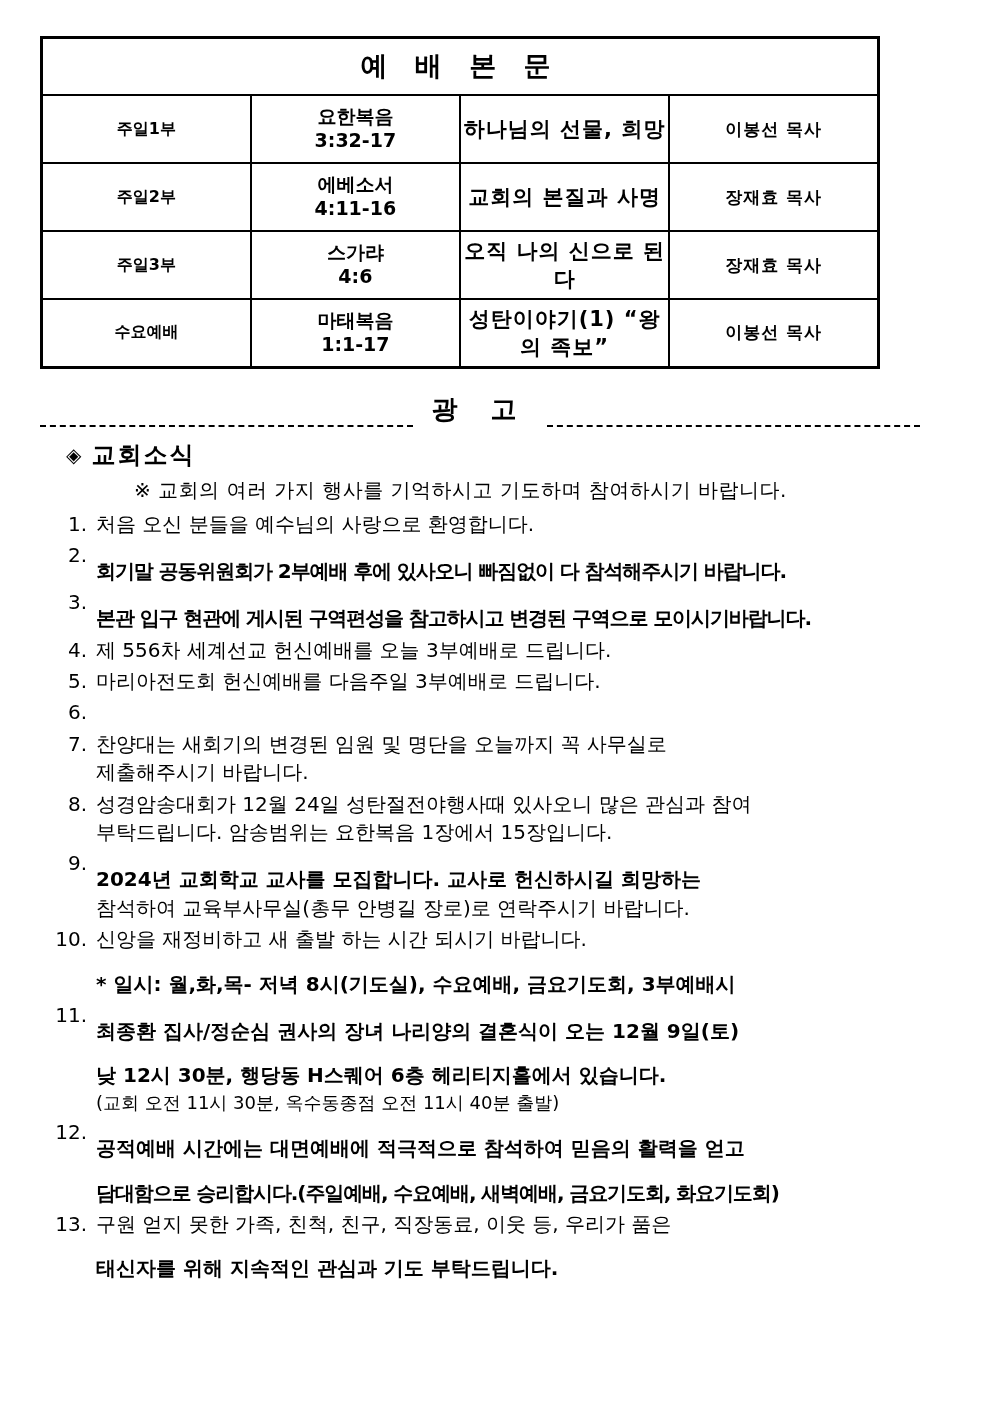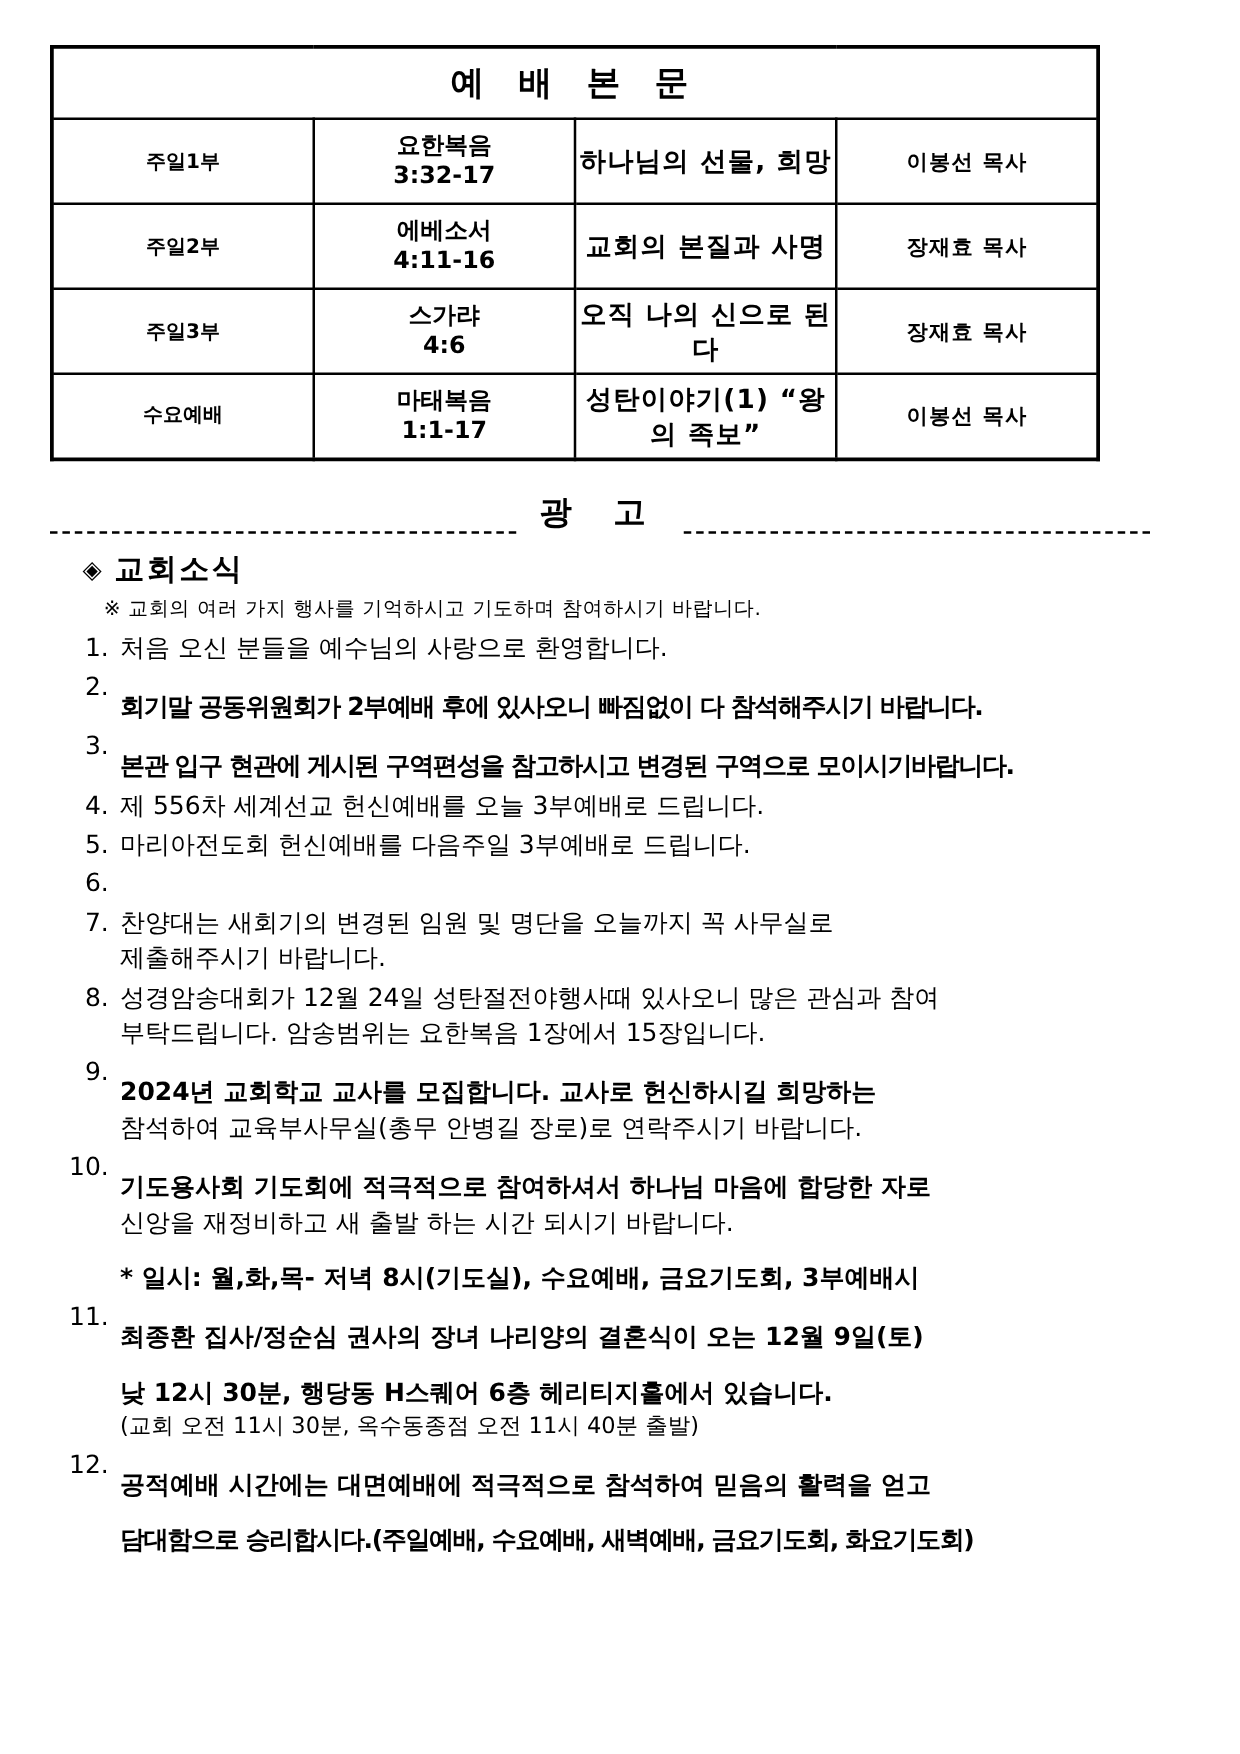--- a/index.html
+++ b/index.html
@@ -104,22 +104,22 @@
     letter-spacing: 2px;
     display: flex;
     align-items: center;
   }
   .diamond-icon {
     font-size: 20px;
     margin-right: 8px;
     line-height: 1;
   }
   .note-line {
-    margin: 6px 0 4px 43px;
-    font-size: 16px;
+    margin: 6px 0 4px 94px;
+    font-size: 20px;
     letter-spacing: 0.5px;
   }
 
   
   ol.notices {
     list-style: none;
     margin: 6px 0 0 0;
     padding: 0;
   }
   ol.notices > li {
@@ -270,21 +270,20 @@
       <span class="num">9.</span>
       <span class="body-text">
         <span class="ln bold">2024년 교회학교 교사를 모집합니다. 교사로 헌신하시길 희망하는</span>
         <span class="ln">참석하여 교육부사무실(총무 안병길 장로)로 연락주시기 바랍니다.</span>
       </span>
     </li>
 
     <li>
       <span class="num">10.</span>
       <span class="body-text">
-        <span class="ln bold">기도용사회 기도회에 적극적으로 참여하셔서 하나님 마음에 합당한 자로</span>
         <span class="ln">신앙을 재정비하고 새 출발 하는 시간 되시기 바랍니다.</span>
         <span class="ln bold">* 일시: 월,화,목- 저녁 8시(기도실),  수요예배,  금요기도회,  3부예배시</span>
       </span>
     </li>
 
     <li>
       <span class="num">11.</span>
       <span class="body-text">
         <span class="ln bold">최종환 집사/정순심 권사의 장녀 나리양의 결혼식이 오는 12월 9일(토)</span>
         <span class="ln bold">낮 12시 30분, 행당동 H스퀘어 6층 헤리티지홀에서 있습니다.</span>
@@ -293,16 +292,23 @@
     </li>
 
     <li>
       <span class="num">12.</span>
       <span class="body-text">
         <span class="ln bold">공적예배 시간에는 대면예배에 적극적으로 참석하여 믿음의 활력을 얻고</span>
         <span class="ln bold tight">담대함으로 승리합시다.(주일예배, 수요예배, 새벽예배, 금요기도회, 화요기도회)</span>
       </span>
     </li>
 
+    <li>
+      <span class="num">13.</span>
+      <span class="body-text">
+        <span class="ln">구원 얻지 못한 가족, 친척, 친구, 직장동료, 이웃 등, 우리가 품은</span>
+        <span class="ln bold">태신자를 위해 지속적인 관심과 기도 부탁드립니다.</span>
+      </span>
+    </li>
 
   </ol>
 
 </div>
 
 </body></html>

